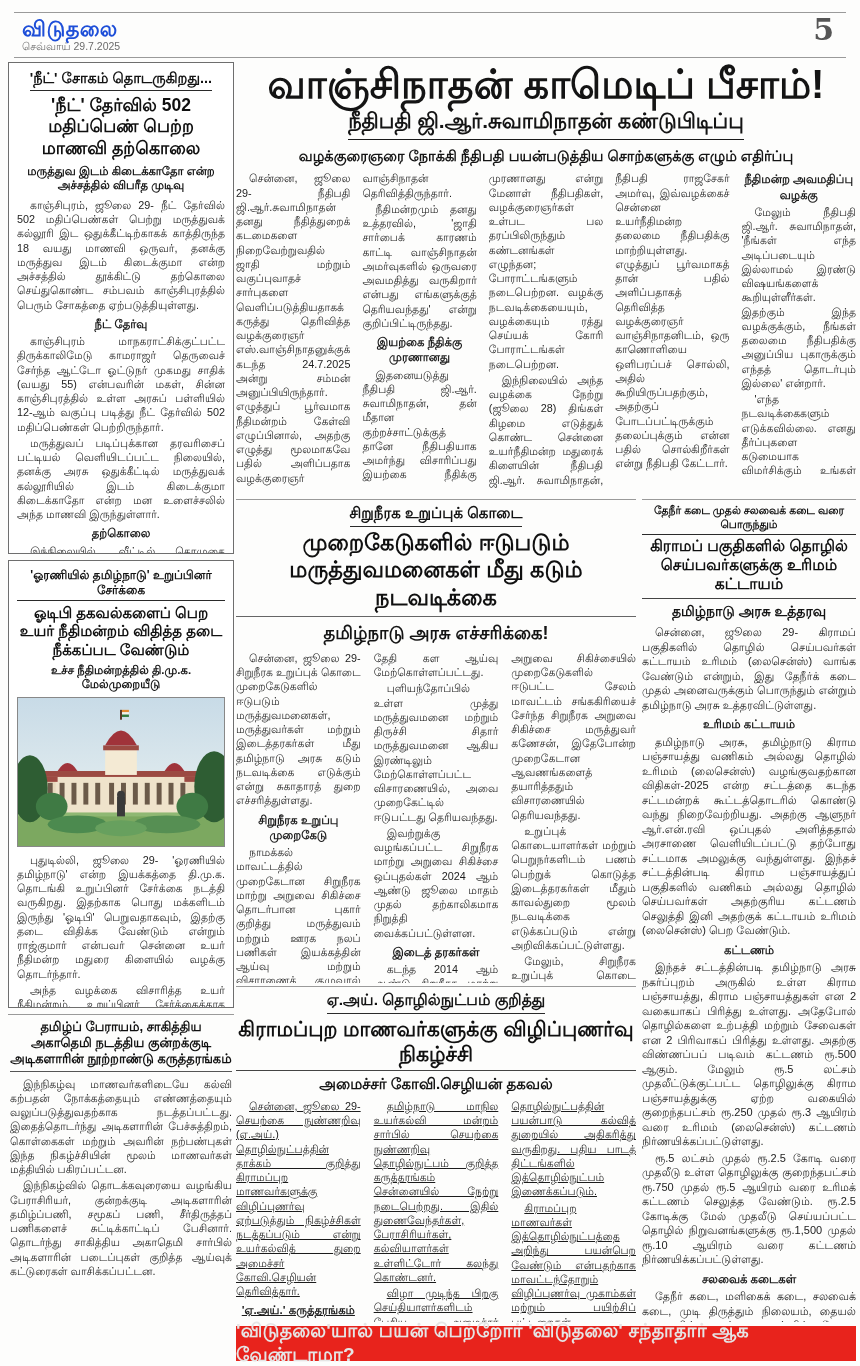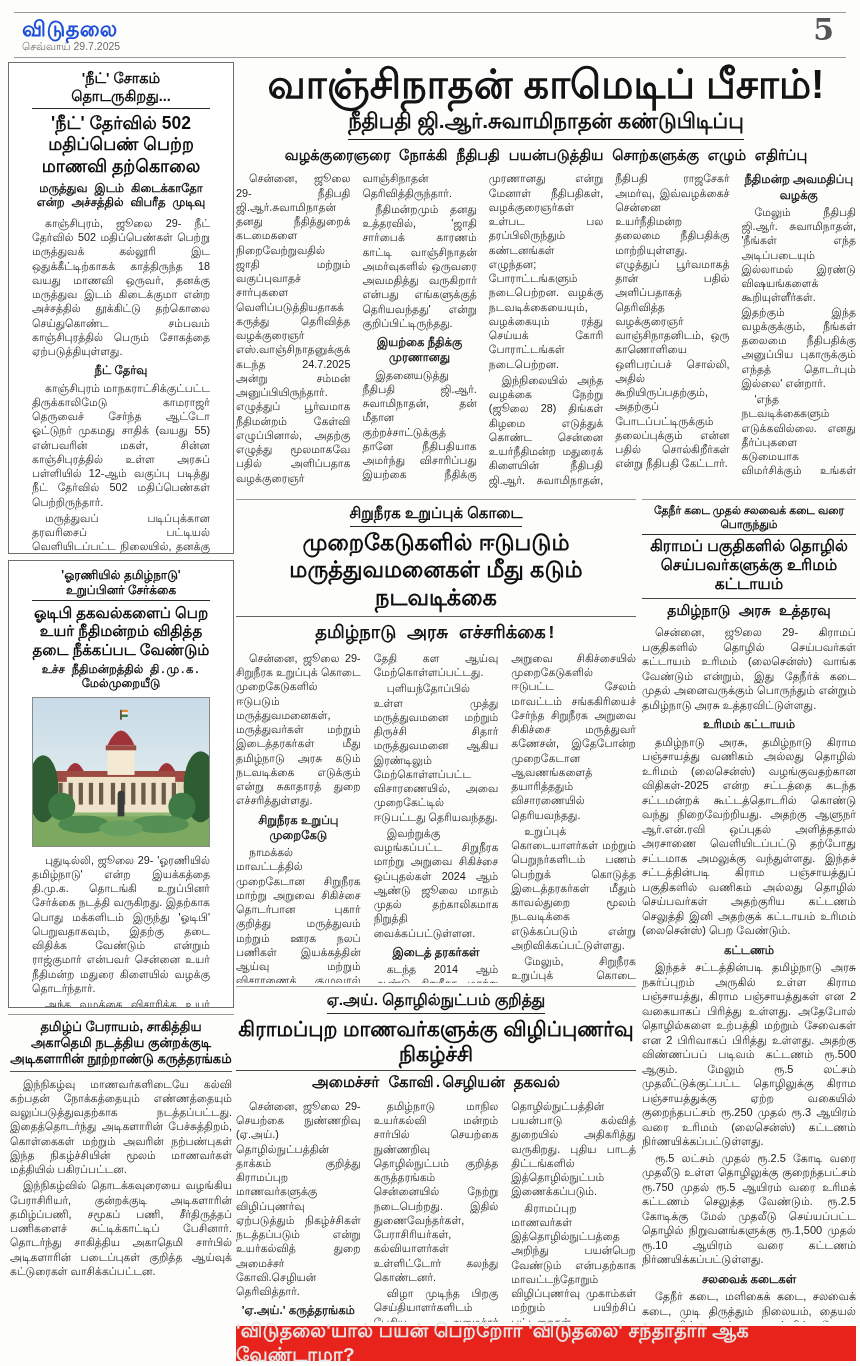--- a/index.html
+++ b/index.html
@@ -11,25 +11,25 @@
   .hrule { position:absolute; height:1px; background:#9a9a9a; }
   
   .masthead-title { position:absolute; left:22px; top:16px; font-family:"DejaVu Serif",serif;
     font-weight:bold; font-size:21px; color:#1d4ed8; letter-spacing:0.5px; }
   .masthead-date { position:absolute; left:22px; top:40px; font-size:10.5px; color:#6d6d6d; }
   .page-number { position:absolute; right:26px; top:12px; font-family:"DejaVu Serif",serif;
     font-weight:bold; font-size:30px; color:#555; }
   
   .leftrail { position:absolute; left:8px; top:62px; width:226px; height:1298px;
     display:flex; flex-direction:column; gap:6px; }
-  .boxed { border:1px solid #6e6e6e; padding:7px 23px 6px; overflow:hidden; background:#fff; }
+  .boxed { border:1px solid #6e6e6e; padding:7px 8px 6px; overflow:hidden; background:#fff; }
   .kicker { display:block; text-align:center; font-weight:bold; }
   .kicker .ul { display:inline-block; border-bottom:1px solid #2a2a2a; padding-bottom:2px; }
   .headline { text-align:center; font-weight:bold; line-height:1.22; color:#101010; }
-  .subhead { text-align:center; font-weight:bold; line-height:1.25;font-family:Liberation Mono, monospace; }
+  .subhead { text-align:center; font-weight:bold; line-height:1.25; }
   .bodytext { font-size:10.8px; line-height:1.32; text-align:justify; color:#1c1c1c; }
   .bodytext p { margin:0 0 2px; text-indent:13px; }
   .bodytext p.t-h { text-indent:0; text-align:center; font-weight:bold; font-size:11.6px; margin:4px 0 3px; }
   
   .neet { height:492px; }
   .neet .kicker { font-size:14.5px; margin-bottom:4px; }
   .neet .headline { font-size:17.5px; margin-bottom:5px; }
   .neet .subhead { font-size:11.5px; margin-bottom:5px; }
   
   .otp { height:448px; }
@@ -50,21 +50,21 @@
   .cols5 { column-count:5; column-gap:12px; column-fill:auto; height:316px; }
   .kidney { position:absolute; left:236px; top:499px; width:400px; height:484px; overflow:hidden; border-top:1px solid #9a9a9a; padding-top:4px; }
   .kidney .kicker { font-size:15px; margin-bottom:2px; }
   .kidney .headline { font-size:22.5px; }
   .kidney .subhead { font-size:18px; border-top:1px solid #666; margin-top:5px; padding-top:5px; margin-bottom:6px; }
   .cols3a { column-count:3; column-gap:13px; column-fill:auto; height:352px; }
   .ai { position:absolute; left:236px; top:986px; width:400px; height:336px; overflow:hidden; border-top:1px solid #9a9a9a; padding-top:4px; }
   .ai .kicker { font-size:15.5px; margin-bottom:2px; }
   .ai .headline { font-size:20.5px; border-bottom:1px solid #444; padding-bottom:4px; }
   .ai .subhead { font-size:15px; margin:4px 0 5px; }
-  .cols3b { column-count:3; column-gap:13px; column-fill:auto; height:246px; }
+  .cols3b { column-count:3; column-gap:13px; column-fill:auto; height:246px;text-decoration:underline; }
   .license { position:absolute; left:642px; top:499px; width:214px; height:823px; overflow:hidden; border-top:1px solid #9a9a9a; padding-top:4px; }
   .license .kicker { font-size:10.8px; margin-bottom:2px; }
   .license .headline { font-size:15.5px; border-bottom:1px solid #444; padding-bottom:4px; }
   .license .subhead { font-size:14px; margin:4px 0 5px; }
   .license .bodytext { font-size:11px; }
   
   .banner { position:absolute; left:236px; top:1326px; width:620px; height:35px;
     background:#e8231c; color:#e5e5e5; font-weight:bold; font-size:19px;
     display:flex; align-items:center; justify-content:center; letter-spacing:0.2px;
     font-family:"Liberation Sans","DejaVu Sans",sans-serif; }

